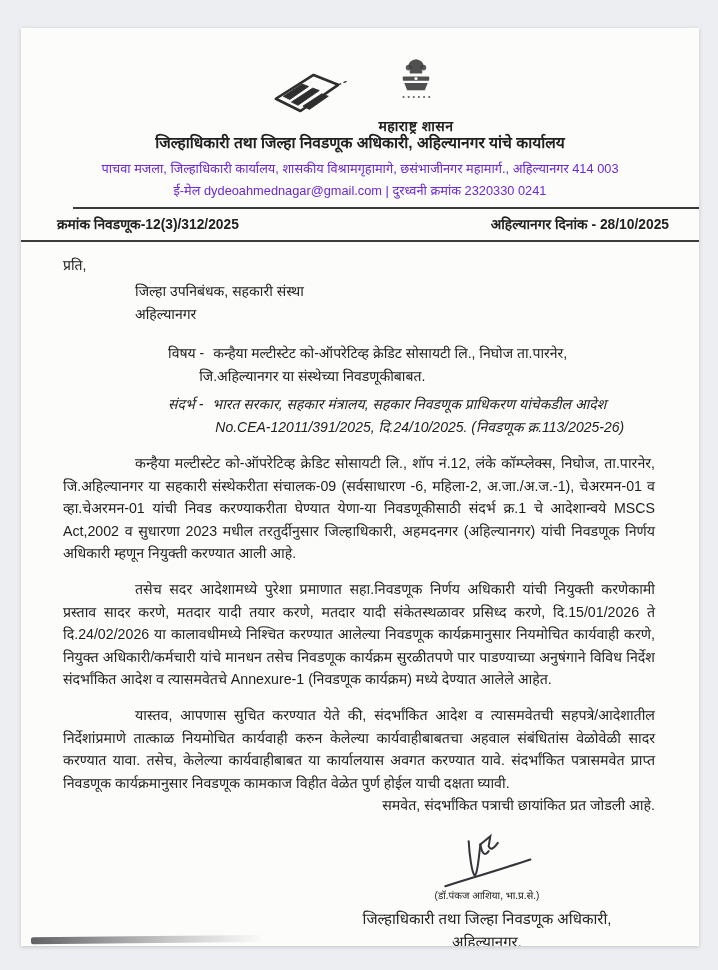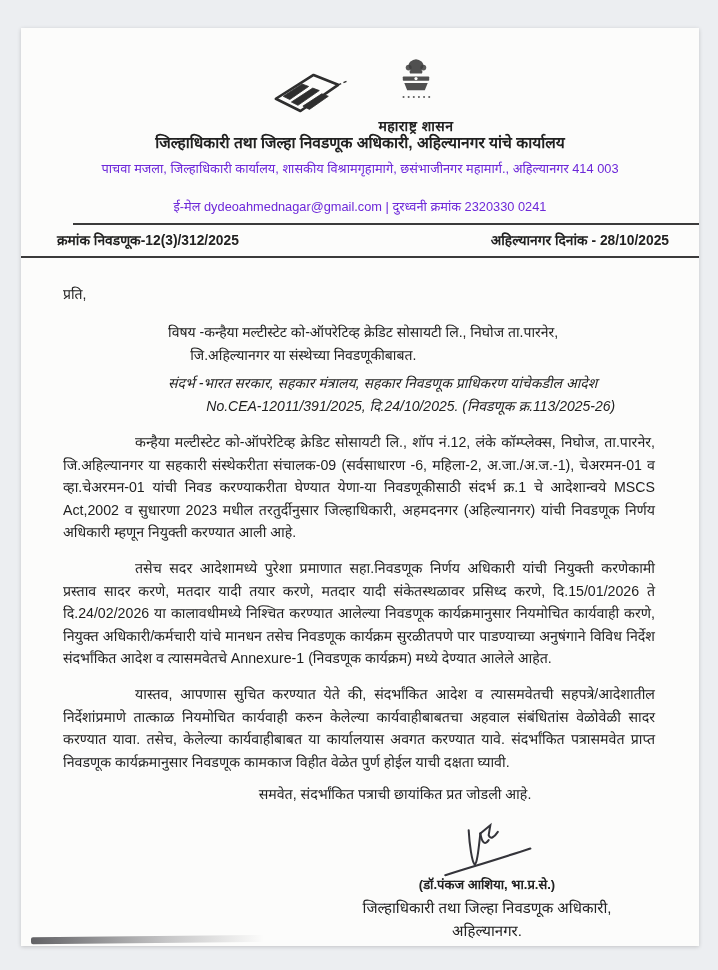--- a/index.html
+++ b/index.html
@@ -56,76 +56,76 @@
     font-weight: 700;
     margin-top: 7px;
   }
   .address-line, .contact-line {
     text-align: center;
     font-size: 12.8px;
     font-weight: 500;
     margin-top: 6px;
     color: #6d28d9;
   }
-  .contact-line { margin-top: 20px; }
+  .contact-line { margin-top: 4px; }
   
   .rule {
     border: none;
     border-top: 2px solid #3b3b3b;
     margin: 0;
   }
   .rule-top { margin: 8px 0 0 52px; }
   .rule-bottom { margin: 0 -4px 0 -6px; border-top-width: 2.5px; }
   .ref-row {
     display: flex;
     justify-content: space-between;
     font-size: 13.8px;
     font-weight: 600;
     padding: 5px 30px 7px 36px;
     gap: 36px;
   }
   
-  .addressee { margin-top: 26px; font-size: 14px; font-weight: 500; line-height: 21px; }
+  .addressee { margin-top: 13px; font-size: 14px; font-weight: 500; line-height: 21px; }
   .addressee-lines { margin-left: 72px; margin-top: 4px; line-height: 23px; }
   
   .hang-block {
     margin-left: 105px;
     margin-top: 16px;
     font-size: 14px;
     font-weight: 500;
     line-height: 23px;
     display: flex;
   }
-  .hang-label { white-space: nowrap; }
+  .hang-label { white-space: nowrap; margin-right: 9px; }
   .ref-block { margin-top: 5px; font-style: italic; }
   .hang-line2-subject { padding-left: 0; margin-left: -14px; text-align: center; }
   .hang-line2-ref { padding-left: 3px; }
   
   .body-para {
     margin: 13px 0 0 0;
     font-size: 14.2px;
     font-weight: 500;
     line-height: 22.6px;
     text-align: justify;
     text-indent: 72px;
     color: #1e1e1e;
   }
   .body-para.first { }
-  .body-para.enclosure { text-align: center; margin-top: 10px; }
+  .body-para.enclosure { text-align: right; margin-top: 0; }
   
   .signature-block {
     width: 280px;
     margin: 14px 28px 0 auto;
     display: flex;
     flex-direction: column;
     align-items: center;
     text-align: center;
   }
   .signature-mark { margin-bottom: -12px; }
-  .sig-name { font-size: 13px; font-weight: 700; line-height: 22px; }
+  .sig-name { font-size: 10px; font-weight: 400; line-height: 22px; }
   .sig-desig { font-size: 15px; font-weight: 400; line-height: 23px; }
   
   .smudge {
     position: absolute;
     left: 10px;
     bottom: 3px;
     width: 245px;
     height: 7px;
     background: linear-gradient(90deg, rgba(45,45,50,0.75), rgba(95,95,100,0.35) 55%, rgba(120,120,125,0) 95%);
     border-radius: 2px;
@@ -181,20 +181,24 @@
     <div class="ref-row">
       <span>क्रमांक निवडणूक-12(3)/312/2025</span>
       <span>अहिल्यानगर दिनांक - 28/10/2025</span>
     </div>
     <hr class="rule rule-bottom">
 
     <div class="content">
 
       <div class="addressee">
         <div>प्रति,</div>
+        <div class="addressee-lines">
+          <div>जिल्हा उपनिबंधक, सहकारी संस्था</div>
+          <div>अहिल्यानगर</div>
+        </div>
       </div>
 
       <div class="hang-block">
         <span class="hang-label">विषय -</span>
         <span>
           <span>कन्हैया मल्टीस्टेट को-ऑपरेटिव्ह क्रेडिट सोसायटी लि., निघोज ता.पारनेर,</span><br>
           <span class="hang-line2-subject">जि.अहिल्यानगर या संस्थेच्या निवडणूकीबाबत.</span>
         </span>
       </div>
 

